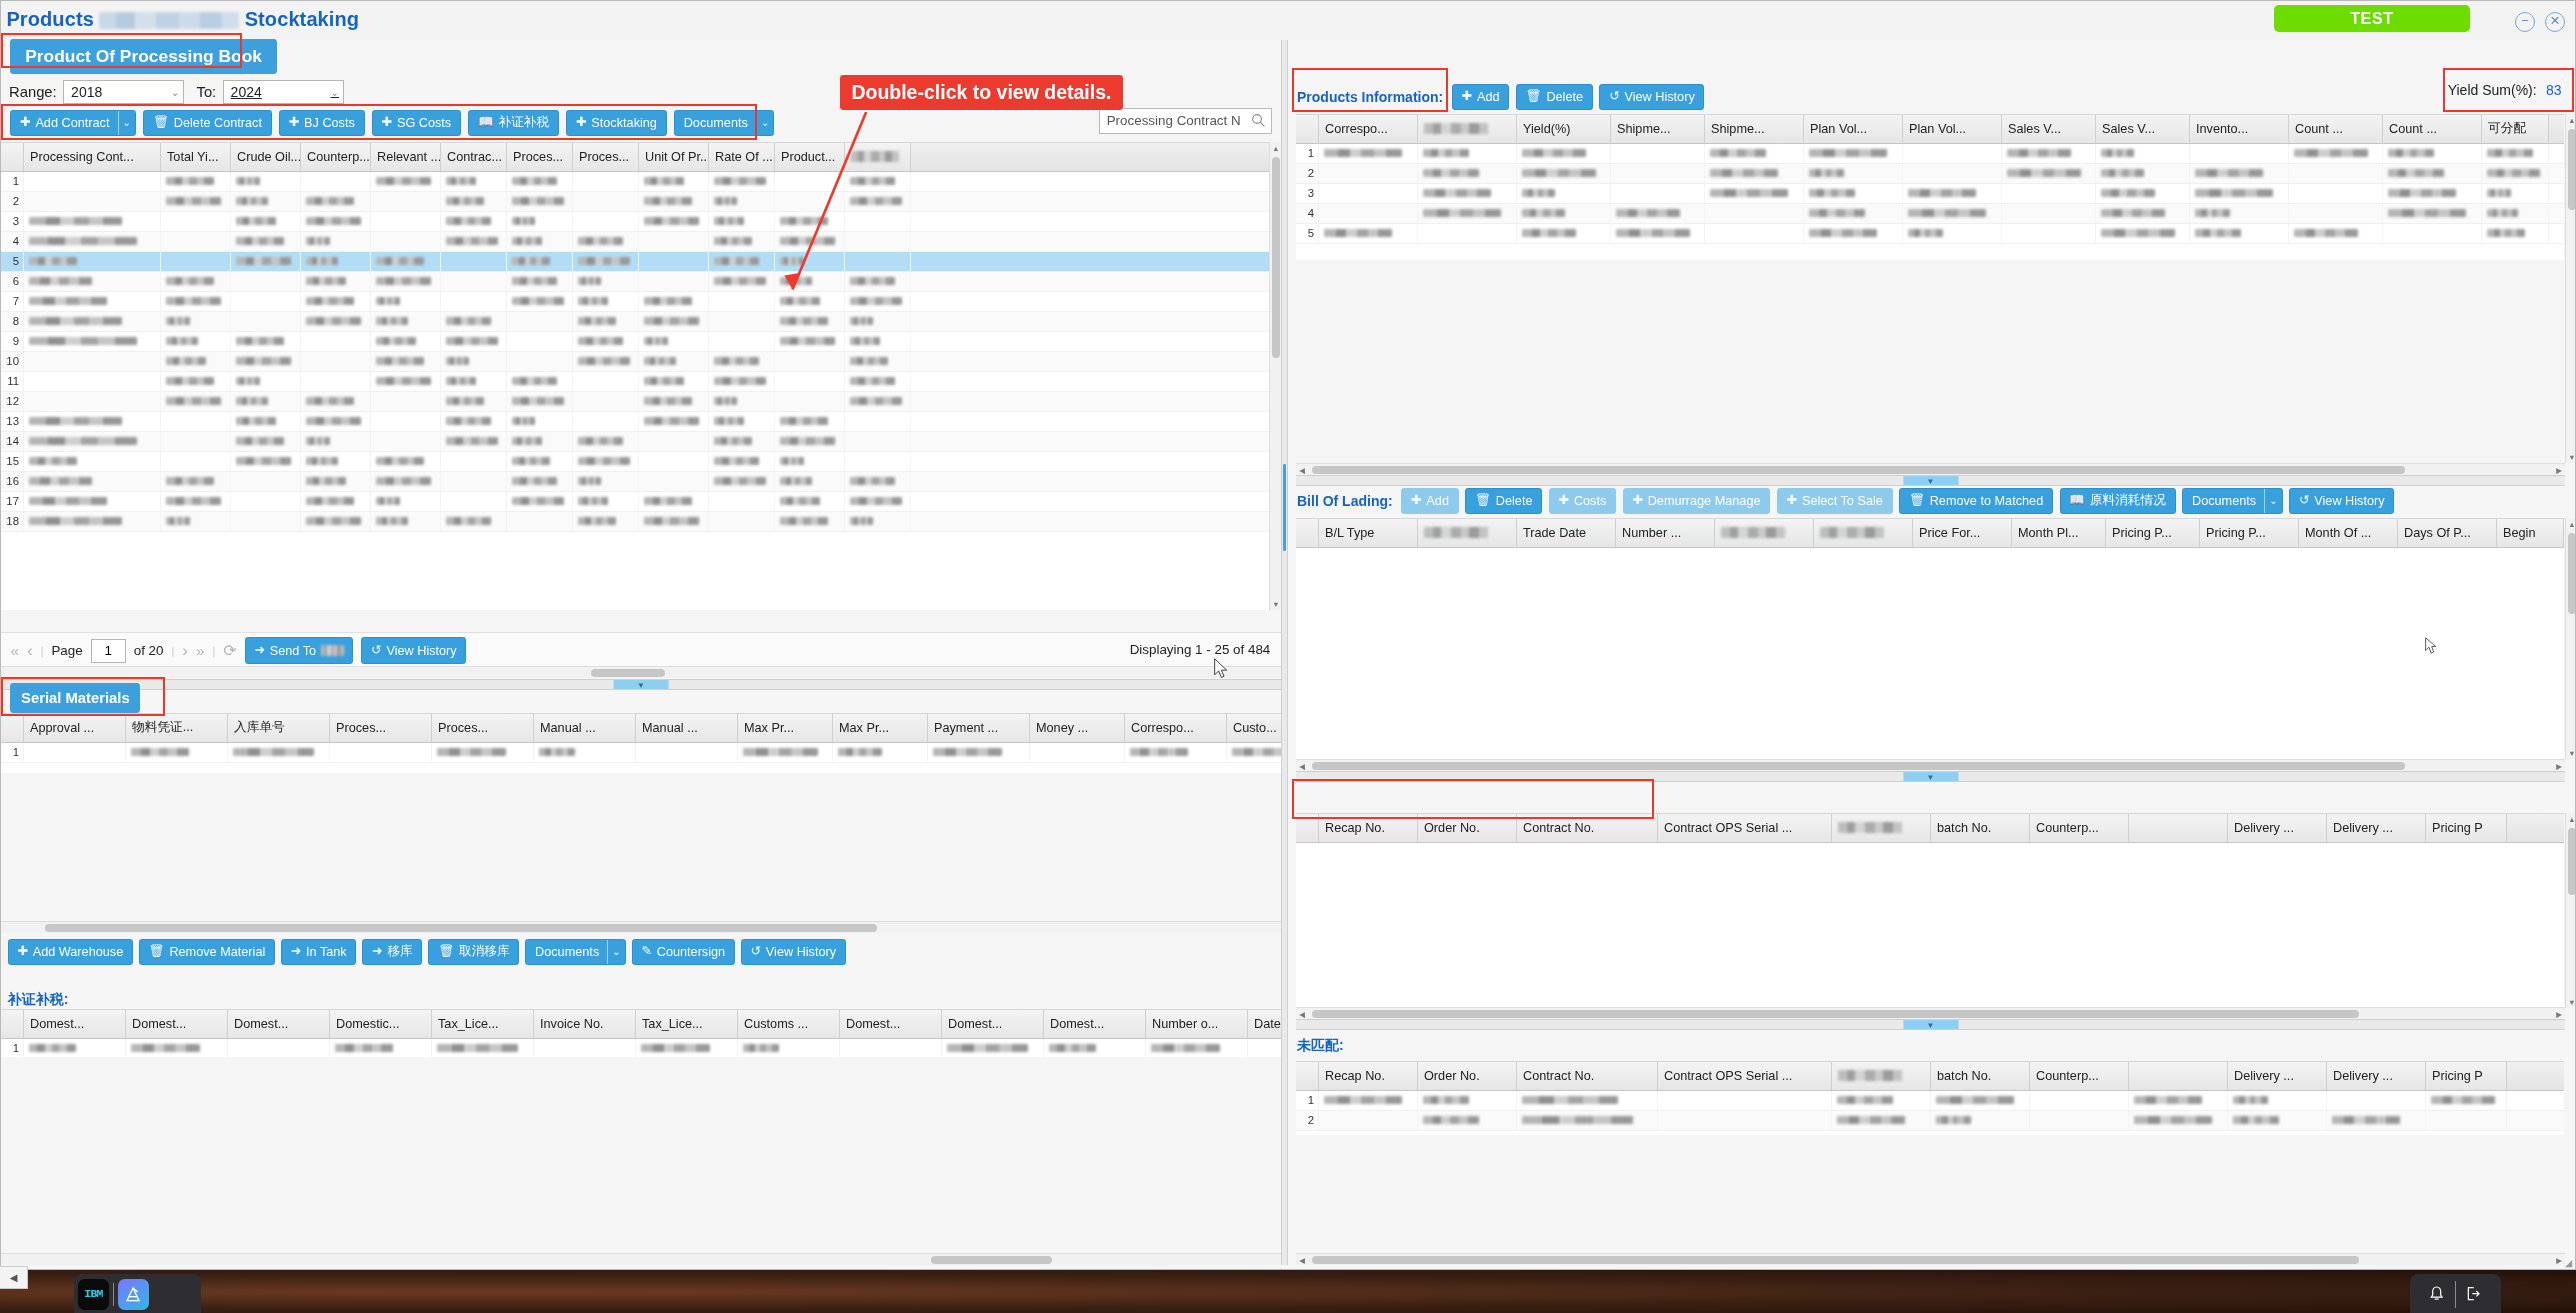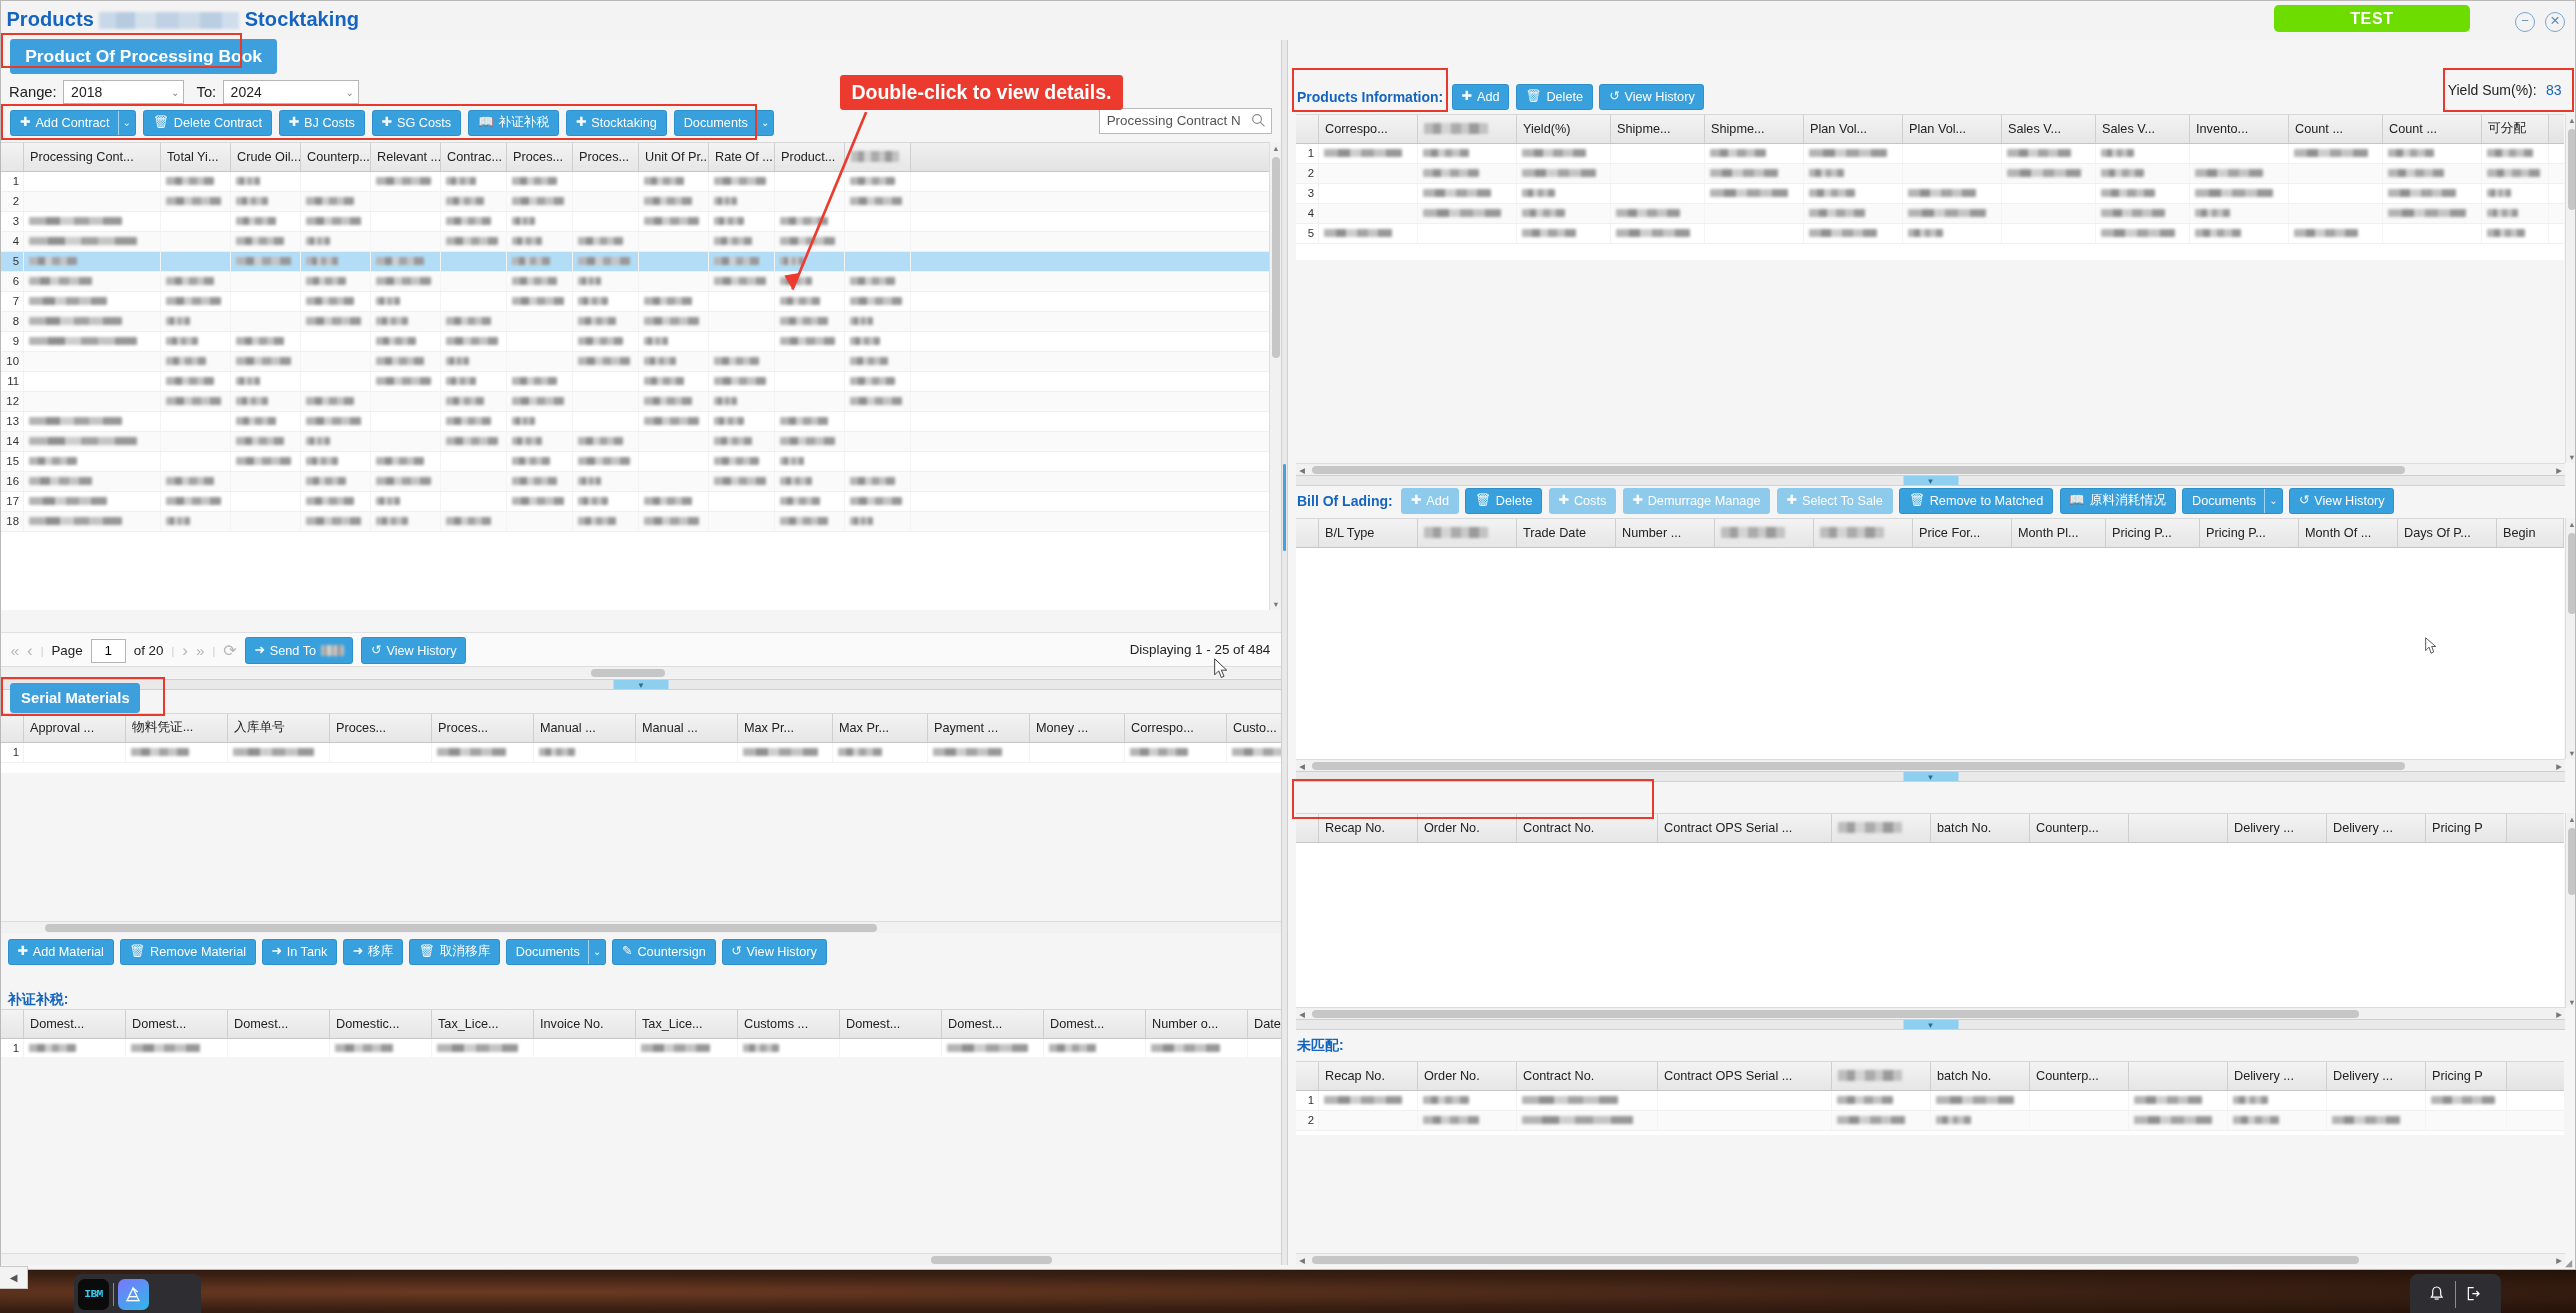--- a/index.html
+++ b/index.html
@@ -207,21 +207,21 @@
   </div>
   <div class="annot-box" style="left:0px;top:32px;width:241px;height:35px;"></div>
 
   <div style="position:absolute;left:8px;top:79px;display:flex;align-items:center;gap:6.7px;">
     <span style="font-size:14.8px;color:#222;">Range:</span>
     <div class="input-box" style="width:121px;">
       <span>2018</span>
       <span class="chev">⌄</span>
     </div>
     <span style="font-size:14.8px;color:#222;margin-left:5.4px;">To:</span>
-    <div class="input-box" style="width:136px;">
+    <div class="input-box" style="width:121px;text-decoration:underline;">
       <span>2024</span>
       <span class="chev">⌄</span>
     </div>
   </div>
 
   <div id="left-toolbar" style="position:absolute;left:9.4px;top:109px;display:flex;gap:7.4px;">
       <div class="btn split">
         <span class="gi">✚</span>
         <span>Add Contract</span>
         <span class="caret">⌄</span>
@@ -1007,21 +1007,21 @@
       </div>
   </div>
 
   <div class="sb-h" style="left:0px;top:920px;width:1280px;">
     <div class="thumb" style="left:44px;width:832px;"></div>
   </div>
 
   <div id="crude-toolbar" style="position:absolute;left:6.7px;top:938px;display:flex;gap:6px;align-items:center;">
       <div class="btn">
         <span class="gi">✚</span>
-        <span>Add Material</span>
+        <span>Add Warehouse</span>
       </div>
       <div class="btn">
         <span class="gi">🗑</span>
         <span>Remove Material</span>
       </div>
       <div class="btn">
         <span class="gi">➜</span>
         <span>In Tank</span>
       </div>
       <div class="btn">

